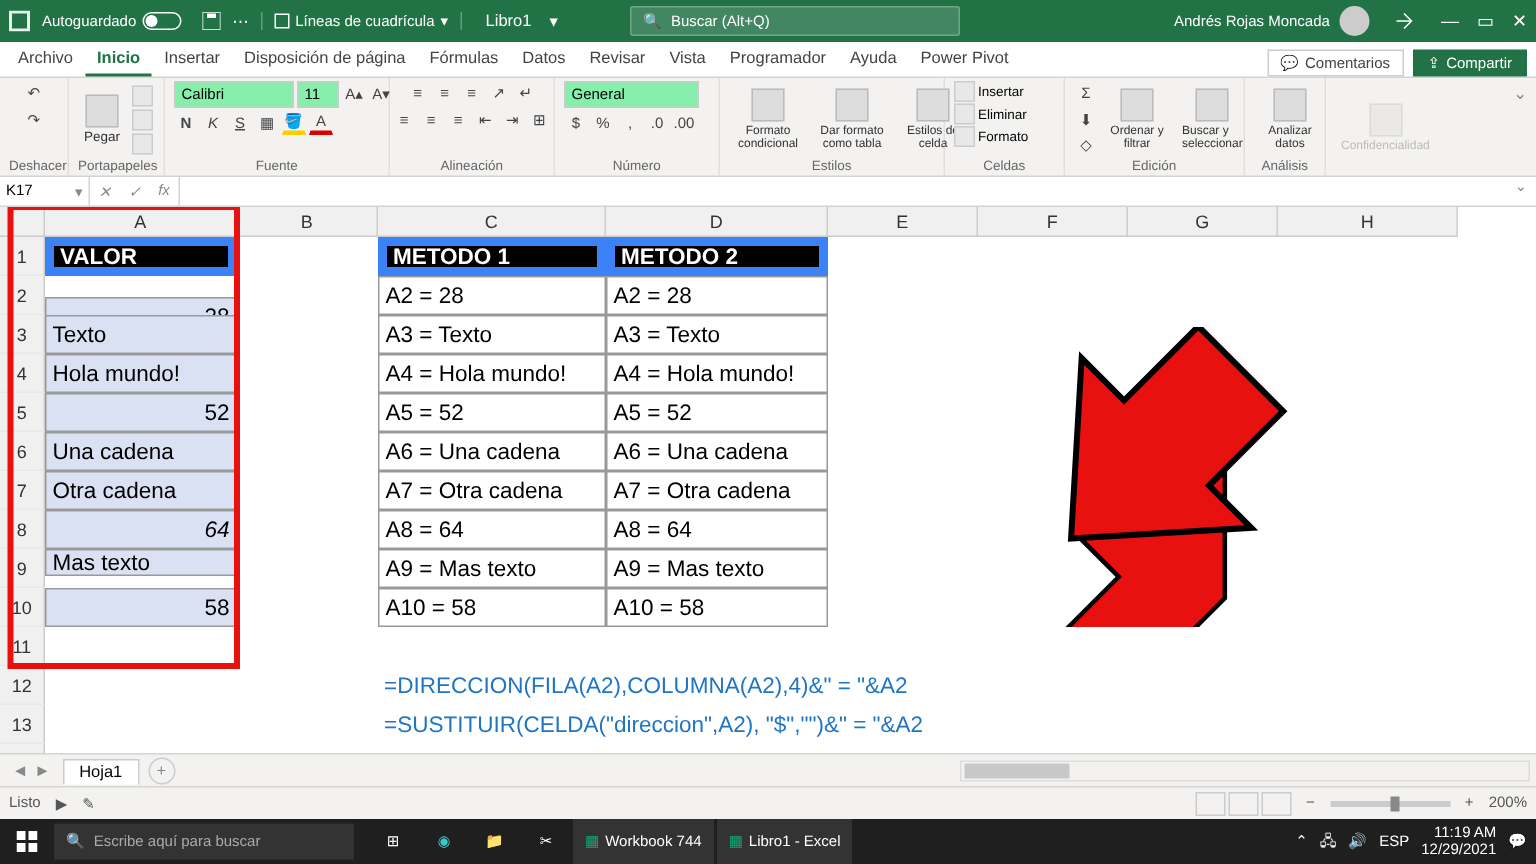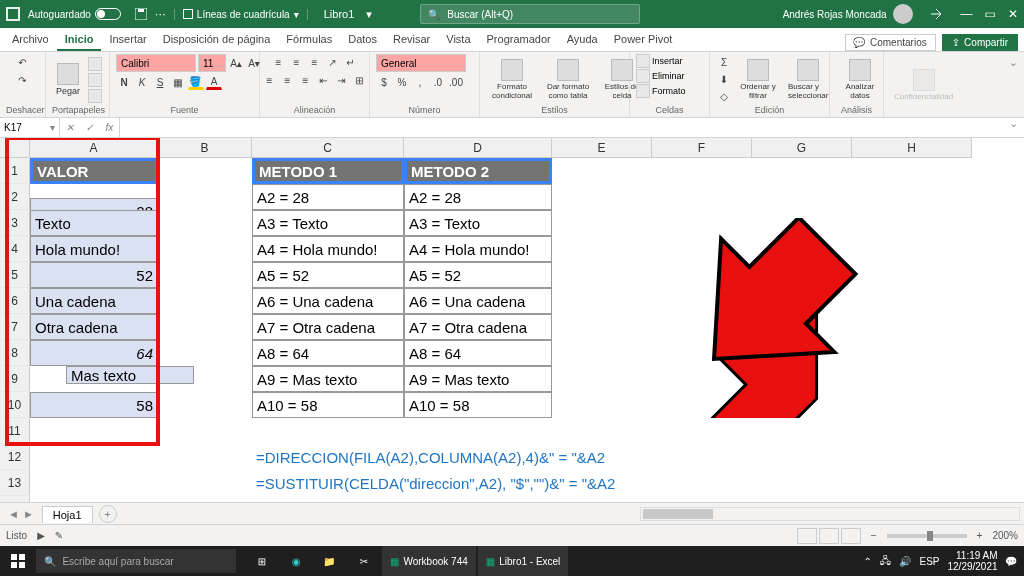--- a/index.html
+++ b/index.html
@@ -29,21 +29,21 @@
 
 
 .ribbon { height: 66px; background: #f3f2f1; display: flex; border-bottom: 1px solid #d4d4d4; }
 .rib-group { border-right: 1px solid #e1dfdd; display: flex; flex-direction: column; justify-content: space-between; padding: 2px 6px 0 6px; }
 .rib-group .tools { display: flex; gap: 4px; align-items: center; flex: 1; }
 .rib-group .label { font-size: 9px; color: #666; text-align: center; padding-bottom: 2px; }
 .rib-btn { display: flex; flex-direction: column; align-items: center; gap: 1px; padding: 2px 4px; font-size: 9px; color: #333; }
 .rib-btn.dim { color: #bbb; }
 .rib-ico-lg { width: 22px; height: 22px; background: #ddd; border: 1px solid #bbb; }
 .rib-ico-sm { width: 14px; height: 14px; background: #e8e8e8; border: 1px solid #ccc; }
-.font-sel { height: 18px; border: 1px solid #ccc; font-size: 10px; padding: 0 4px; background: #fca5a5; }
+.font-sel { height: 18px; border: 1px solid #ccc; font-size: 10px; padding: 0 4px; background: #86efac; }
 .font-row { display: flex; gap: 2px; align-items: center; }
 .mini { width: 16px; height: 16px; border: 1px solid transparent; display: flex; align-items: center; justify-content: center; font-size: 10px; color: #444; }
 .color-strip { border-bottom: 3px solid #d00; }
 .color-strip2 { border-bottom: 3px solid #fc0; }
 
 
 .fbar { height: 20px; display: flex; border-bottom: 1px solid #d4d4d4; font-size: 10px; }
 .name-box { width: 60px; border-right: 1px solid #d4d4d4; display: flex; align-items: center; padding: 0 4px; }
 .fbar-btns { width: 60px; border-right: 1px solid #d4d4d4; display: flex; align-items: center; justify-content: space-around; color: #888; font-style: italic; }
 .fbar-input { flex: 1; padding: 0 4px; }
@@ -51,21 +51,21 @@
 
 .sheet { position: absolute; top: 138px; left: 0; right: 0; bottom: 44px; background: #fff; overflow: hidden; }
 .corner { position: absolute; left: 0; top: 0; width: 30px; height: 20px; background: #f0f0f0; border-right: 1px solid #ccc; border-bottom: 1px solid #ccc; }
 .col-headers { position: absolute; left: 30px; top: 0; right: 0; height: 20px; display: flex; }
 .col-h { border-right: 1px solid #ccc; border-bottom: 1px solid #ccc; background: #f0f0f0; text-align: center; font-size: 12px; line-height: 20px; color: #333; }
 .row-headers { position: absolute; left: 0; top: 20px; width: 30px; }
 .row-h { height: 26px; border-right: 1px solid #ccc; border-bottom: 1px solid #e8e8e8; background: #f0f0f0; text-align: center; font-size: 12px; line-height: 26px; color: #333; }
 .cells { position: absolute; left: 30px; top: 20px; right: 0; bottom: 0; }
 .cell { position: absolute; font-size: 15px; padding: 2px 4px; display: flex; align-items: center; overflow: hidden; white-space: nowrap; }
 
-.hdr-dark { background: #737373; color: #fff; font-weight: bold; border: 3px solid #3b82f6; }
+.hdr-dark { background: #000000; color: #fff; font-weight: bold; border: 6px solid #3b82f6; }
 .a-cell { background: #d9e1f2; border: 1px solid #999; }
 .tbl-cell { border: 1px solid #999; }
 .right { justify-content: flex-end; }
 .formula-text { color: #2076c4; font-size: 15px; }
 
 .red-box { position: absolute; border: 4px solid #e8110f; pointer-events: none; }
 .arrow { position: absolute; pointer-events: none; }
 
 
 .sheet-tabs { position: absolute; bottom: 22px; left: 0; right: 0; height: 22px; background: #f3f2f1; border-top: 1px solid #d4d4d4; display: flex; align-items: center; font-size: 11px; }
@@ -371,21 +371,21 @@
     </div>
   <div class="cells" id="cells">
       <div class="cell hdr-dark" style="left: 0px; top: 0px; width: 128px; height: 26px;">VALOR</div>
       <div class="cell a-cell right" style="left: 0px; top: 40px; width: 128px; height: 26px;">28</div>
       <div class="cell a-cell " style="left: 0px; top: 52px; width: 128px; height: 26px;">Texto</div>
       <div class="cell a-cell " style="left: 0px; top: 78px; width: 128px; height: 26px;">Hola mundo!</div>
       <div class="cell a-cell right" style="left: 0px; top: 104px; width: 128px; height: 26px;">52</div>
       <div class="cell a-cell " style="left: 0px; top: 130px; width: 128px; height: 26px;">Una cadena</div>
       <div class="cell a-cell " style="left: 0px; top: 156px; width: 128px; height: 26px;">Otra cadena</div>
       <div class="cell a-cell right" style="left: 0px; top: 182px; width: 128px; height: 26px; font-style: italic;">64</div>
-      <div class="cell a-cell " style="left: 0px; top: 208px; width: 128px; height: 18px; margin-left: 36px;">Mas texto</div>
+      <div class="cell a-cell " style="left: 0px; top: 208px; width: 128px; height: 18px;">Mas texto</div>
       <div class="cell a-cell right" style="left: 0px; top: 234px; width: 128px; height: 26px;">58</div>
       <div class="cell hdr-dark" style="left: 222px; top: 0px; width: 152px; height: 26px;">METODO 1</div>
       <div class="cell hdr-dark" style="left: 374px; top: 0px; width: 148px; height: 26px;">METODO 2</div>
       <div class="cell tbl-cell" style="left: 222px; top: 26px; width: 152px; height: 26px;">A2 = 28</div>
       <div class="cell tbl-cell" style="left: 374px; top: 26px; width: 148px; height: 26px;">A2 = 28</div>
       <div class="cell tbl-cell" style="left: 222px; top: 52px; width: 152px; height: 26px;">A3 = Texto</div>
       <div class="cell tbl-cell" style="left: 374px; top: 52px; width: 148px; height: 26px;">A3 = Texto</div>
       <div class="cell tbl-cell" style="left: 222px; top: 78px; width: 152px; height: 26px;">A4 = Hola mundo!</div>
       <div class="cell tbl-cell" style="left: 374px; top: 78px; width: 148px; height: 26px;">A4 = Hola mundo!</div>
       <div class="cell tbl-cell" style="left: 222px; top: 104px; width: 152px; height: 26px;">A5 = 52</div>

